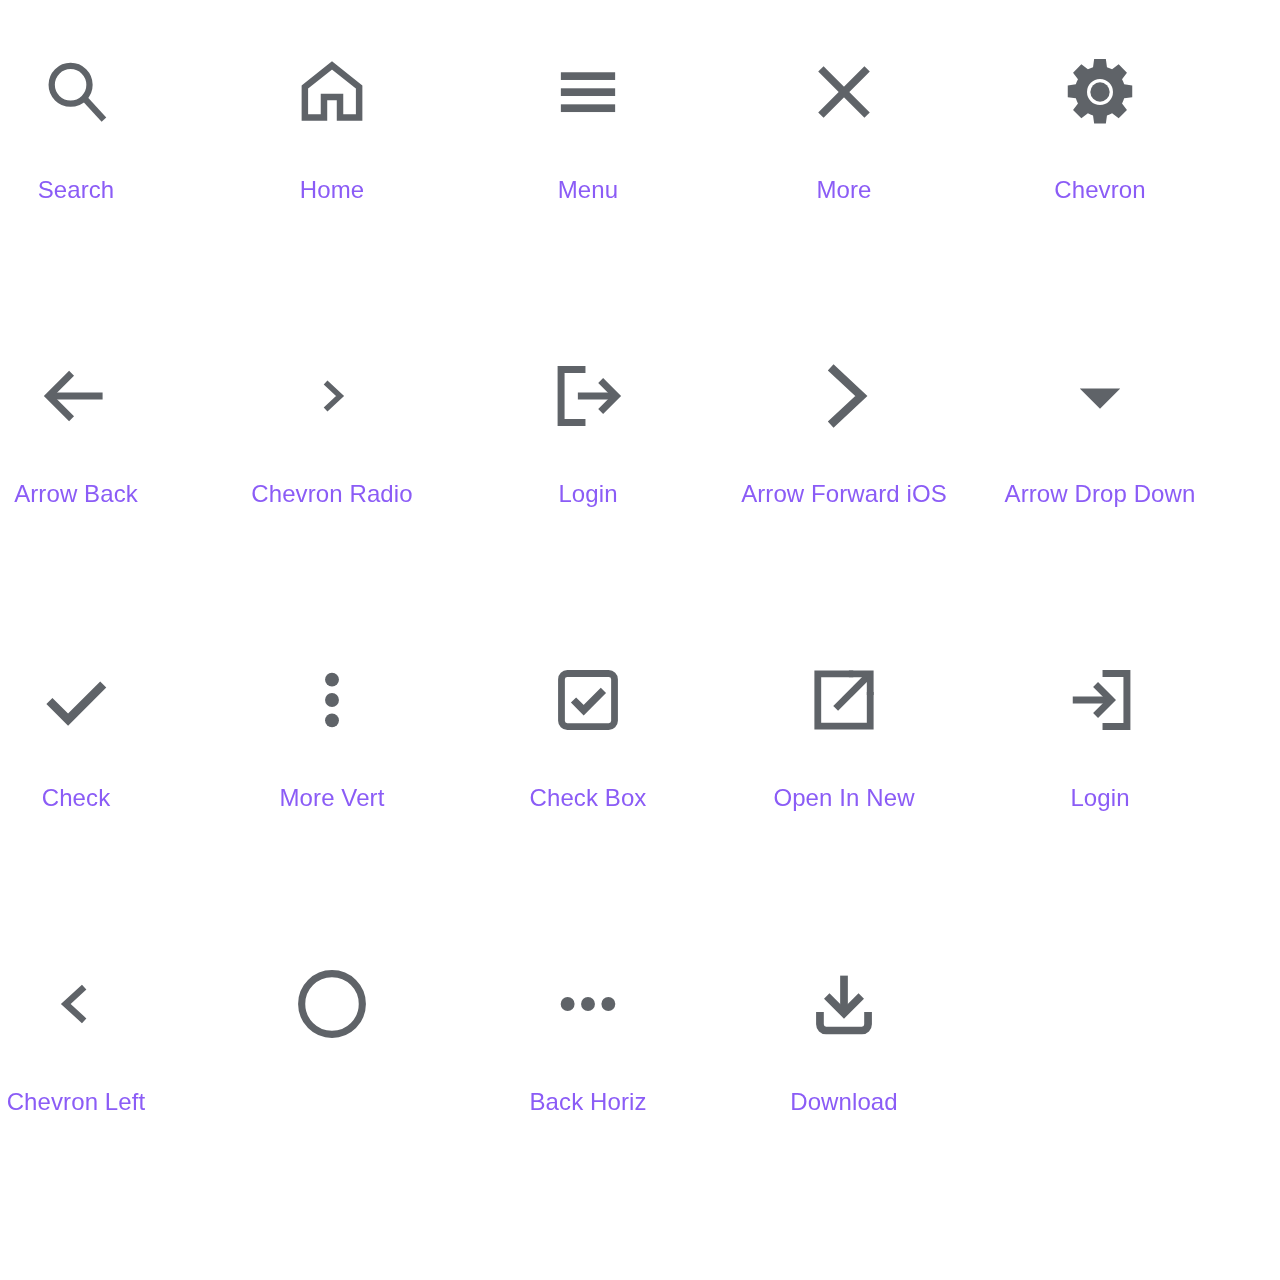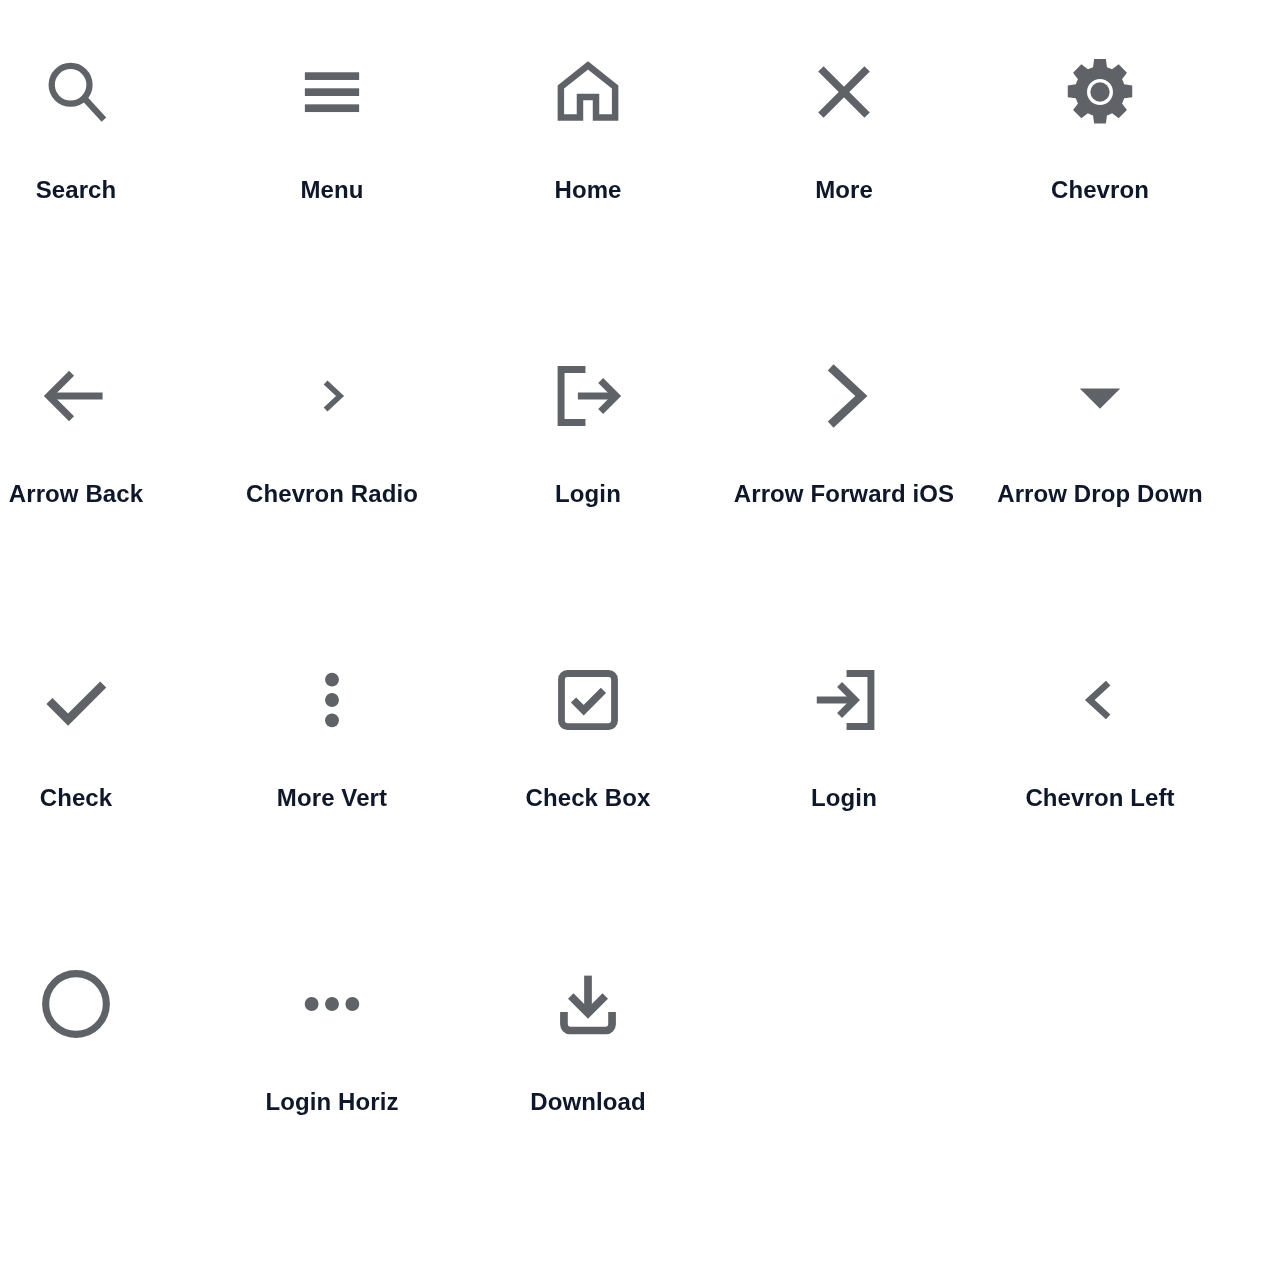--- a/index.html
+++ b/index.html
@@ -49,62 +49,62 @@
   }
   .icon-box svg {
     display: block;
     overflow: visible;
   }
 
   .icon-label {
     margin-top: 18px;
     font-size: 24px;
     line-height: 32px;
-    color: #0f172a;
+    color: #8b5cf6;
     text-align: center;
     max-width: 230px;
     letter-spacing: 0.1px;
-    font-weight: 700;
+    font-weight: 400;
   }
 </style>
 </head>
 <body>
 
 <div id="icon-grid">
 
   <div class="icon-cell">
     <div class="icon-box">
       <svg width="72" height="72" viewBox="0 0 24 24" fill="none" stroke="#5f6368" stroke-width="2.1" stroke-linecap="square">
         <circle cx="10.2" cy="9.6" r="6.3"></circle>
         <line x1="14.9" y1="14.2" x2="20.6" y2="20.4"></line>
       </svg>
     </div>
     <div class="icon-label">Search</div>
+  </div>
+
+  <div class="icon-cell">
+    <div class="icon-box">
+      <svg width="74" height="74" viewBox="0 0 24 24" fill="none" stroke="#5f6368" stroke-width="2.1" stroke-linejoin="miter" stroke-linecap="butt">
+        <path d="M3.2 10.4 L12 3.4 L20.8 10.4 L20.8 20.3 L14.6 20.3 L14.6 13.6 L9.4 13.6 L9.4 20.3 L3.2 20.3 Z"></path>
+      </svg>
+    </div>
+    <div class="icon-label">Home</div>
   </div>
 
   <div class="icon-cell">
     <div class="icon-box">
       <svg width="74" height="74" viewBox="0 0 24 24">
         <g fill="#5f6368">
           <rect x="3.2" y="5.6" width="17.6" height="2.5"></rect>
           <rect x="3.2" y="10.8" width="17.6" height="2.5"></rect>
           <rect x="3.2" y="16.0" width="17.6" height="2.5"></rect>
         </g>
       </svg>
     </div>
     <div class="icon-label">Menu</div>
-  </div>
-
-  <div class="icon-cell">
-    <div class="icon-box">
-      <svg width="74" height="74" viewBox="0 0 24 24" fill="none" stroke="#5f6368" stroke-width="2.1" stroke-linejoin="miter" stroke-linecap="butt">
-        <path d="M3.2 10.4 L12 3.4 L20.8 10.4 L20.8 20.3 L14.6 20.3 L14.6 13.6 L9.4 13.6 L9.4 20.3 L3.2 20.3 Z"></path>
-      </svg>
-    </div>
-    <div class="icon-label">Home</div>
   </div>
 
   <div class="icon-cell">
     <div class="icon-box">
       <svg width="70" height="70" viewBox="0 0 24 24" fill="none" stroke="#5f6368" stroke-width="2.6" stroke-linecap="square">
         <line x1="5.0" y1="5.0" x2="19.0" y2="19.0"></line>
         <line x1="19.0" y1="5.0" x2="5.0" y2="19.0"></line>
       </svg>
     </div>
     <div class="icon-label">More</div>
@@ -201,20 +201,30 @@
   <div class="icon-cell">
     <div class="icon-box">
       <svg width="74" height="74" viewBox="0 0 24 24" fill="none" stroke="#5f6368">
         <rect x="3.4" y="3.4" width="17.2" height="17.2" rx="1.9" stroke-width="2.2"></rect>
         <polyline points="7.3,12.0 10.6,15.3 17.0,8.9" stroke-width="2.4" stroke-linecap="butt" stroke-linejoin="miter"></polyline>
       </svg>
     </div>
     <div class="icon-label">Check Box</div>
   </div>
 
+  <div class="icon-cell">
+    <div class="icon-box">
+      <svg width="74" height="74" viewBox="0 0 24 24" fill="none" stroke="#5f6368" stroke-width="2.2" stroke-linecap="butt" stroke-linejoin="miter">
+        <polyline points="15.0,3.5 3.5,3.5 3.5,20.5 20.5,20.5 20.5,9.4"></polyline>
+        <line x1="9.3" y1="14.7" x2="19.7" y2="4.3"></line>
+        <polyline points="13.6,3.5 20.5,3.5 20.5,10.4" stroke-linejoin="miter"></polyline>
+      </svg>
+    </div>
+    <div class="icon-label">Open In New</div>
+  </div>
 
   <div class="icon-cell">
     <div class="icon-box">
       <svg width="76" height="76" viewBox="0 0 24 24" fill="none" stroke="#5f6368" stroke-width="2.2" stroke-linecap="butt" stroke-linejoin="miter">
         <polyline points="12.8,3.6 20.5,3.6 20.5,20.4 12.8,20.4"></polyline>
         <line x1="3.4" y1="12" x2="15.2" y2="12"></line>
         <polyline points="10.6,7.1 15.5,12 10.6,16.9"></polyline>
       </svg>
     </div>
     <div class="icon-label">Login</div>
@@ -240,21 +250,21 @@
   <div class="icon-cell">
     <div class="icon-box">
       <svg width="74" height="74" viewBox="0 0 24 24">
         <g fill="#5f6368">
           <circle cx="5.4" cy="12" r="2.25"></circle>
           <circle cx="12" cy="12" r="2.25"></circle>
           <circle cx="18.6" cy="12" r="2.25"></circle>
         </g>
       </svg>
     </div>
-    <div class="icon-label">Login Horiz</div>
+    <div class="icon-label">Back Horiz</div>
   </div>
 
   <div class="icon-cell">
     <div class="icon-box">
       <svg width="74" height="74" viewBox="0 0 24 24">
         <g fill="none" stroke="#5f6368" stroke-width="2.5" stroke-linecap="butt" stroke-linejoin="miter">
           <line x1="12" y1="2.8" x2="12" y2="14.6"></line>
           <polyline points="6.4,9.4 12,15.0 17.6,9.4"></polyline>
         </g>
         <path d="M4.2 14.6 V18.6 a2.0 2.0 0 0 0 2.0 2.0 H17.8 a2.0 2.0 0 0 0 2.0 -2.0 V14.6" fill="none" stroke="#5f6368" stroke-width="2.5" stroke-linecap="butt"></path>

